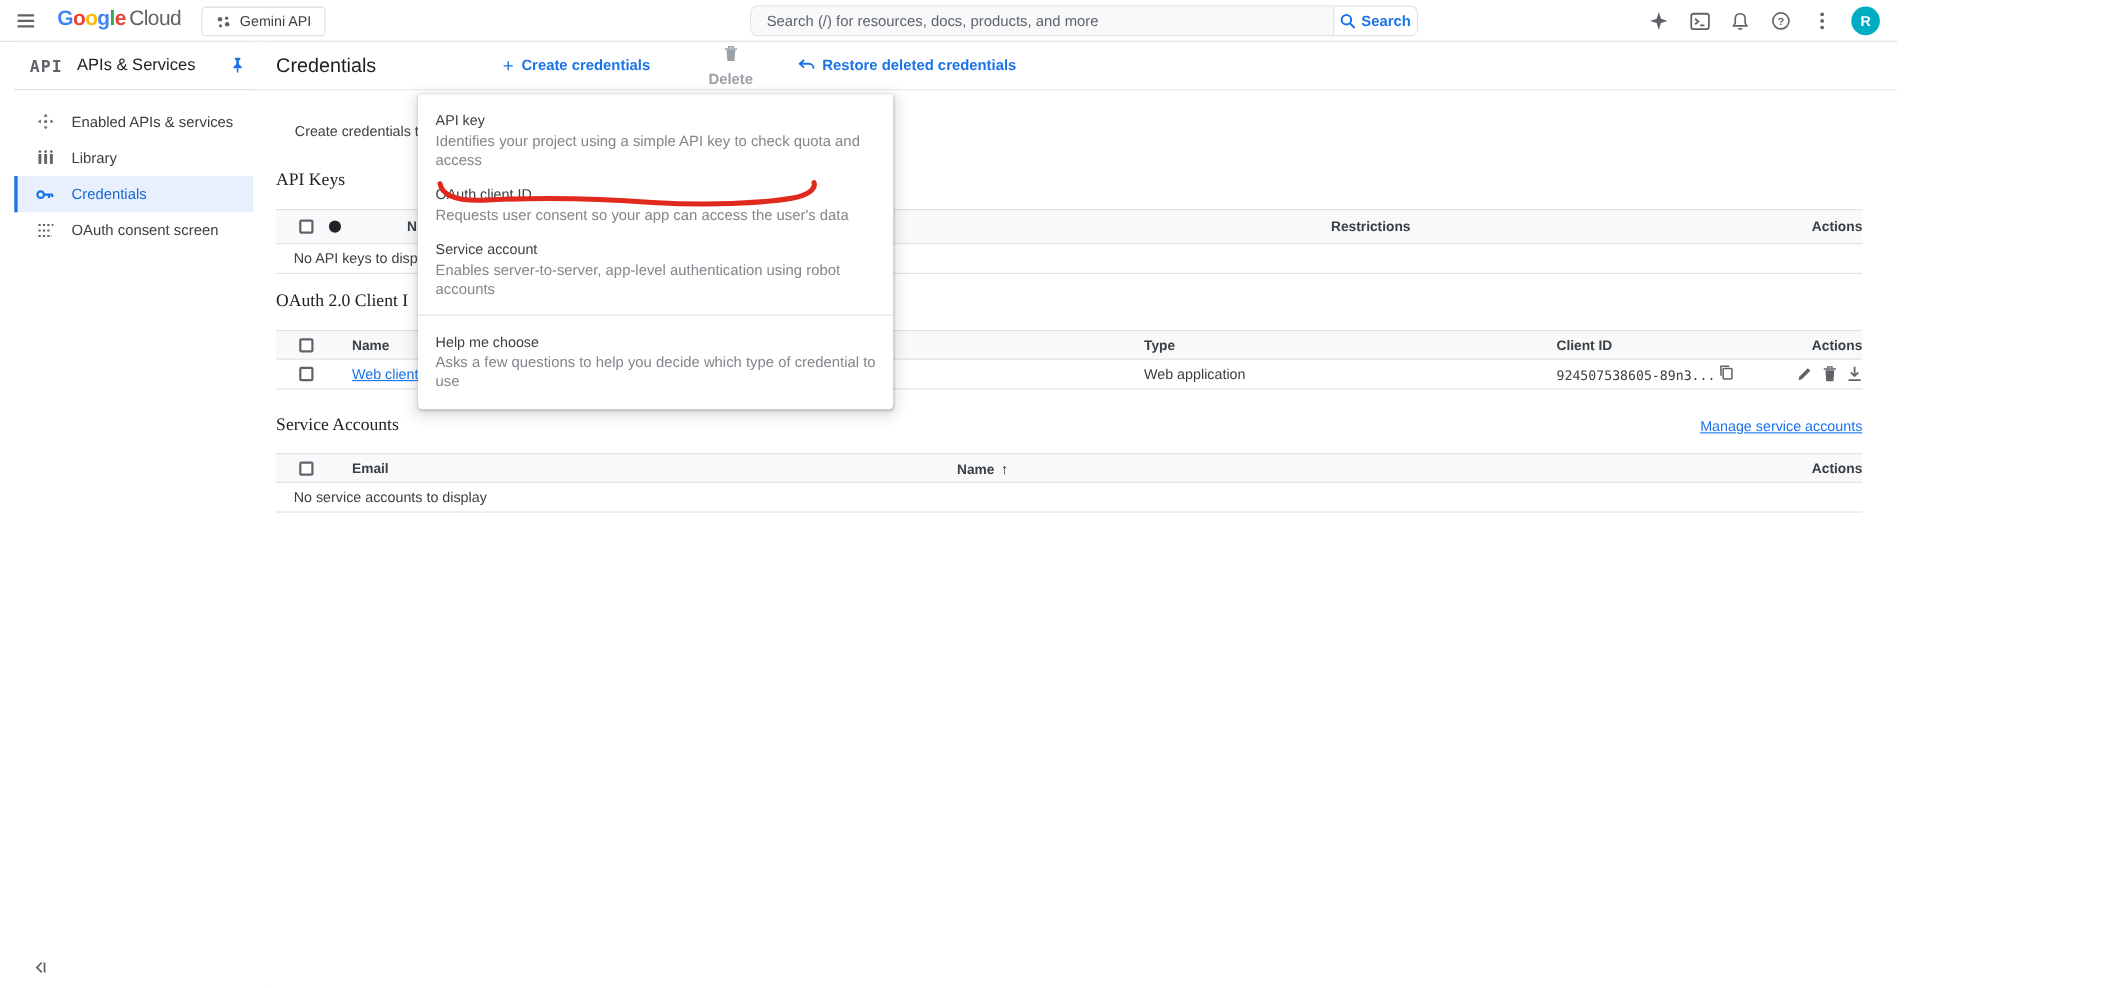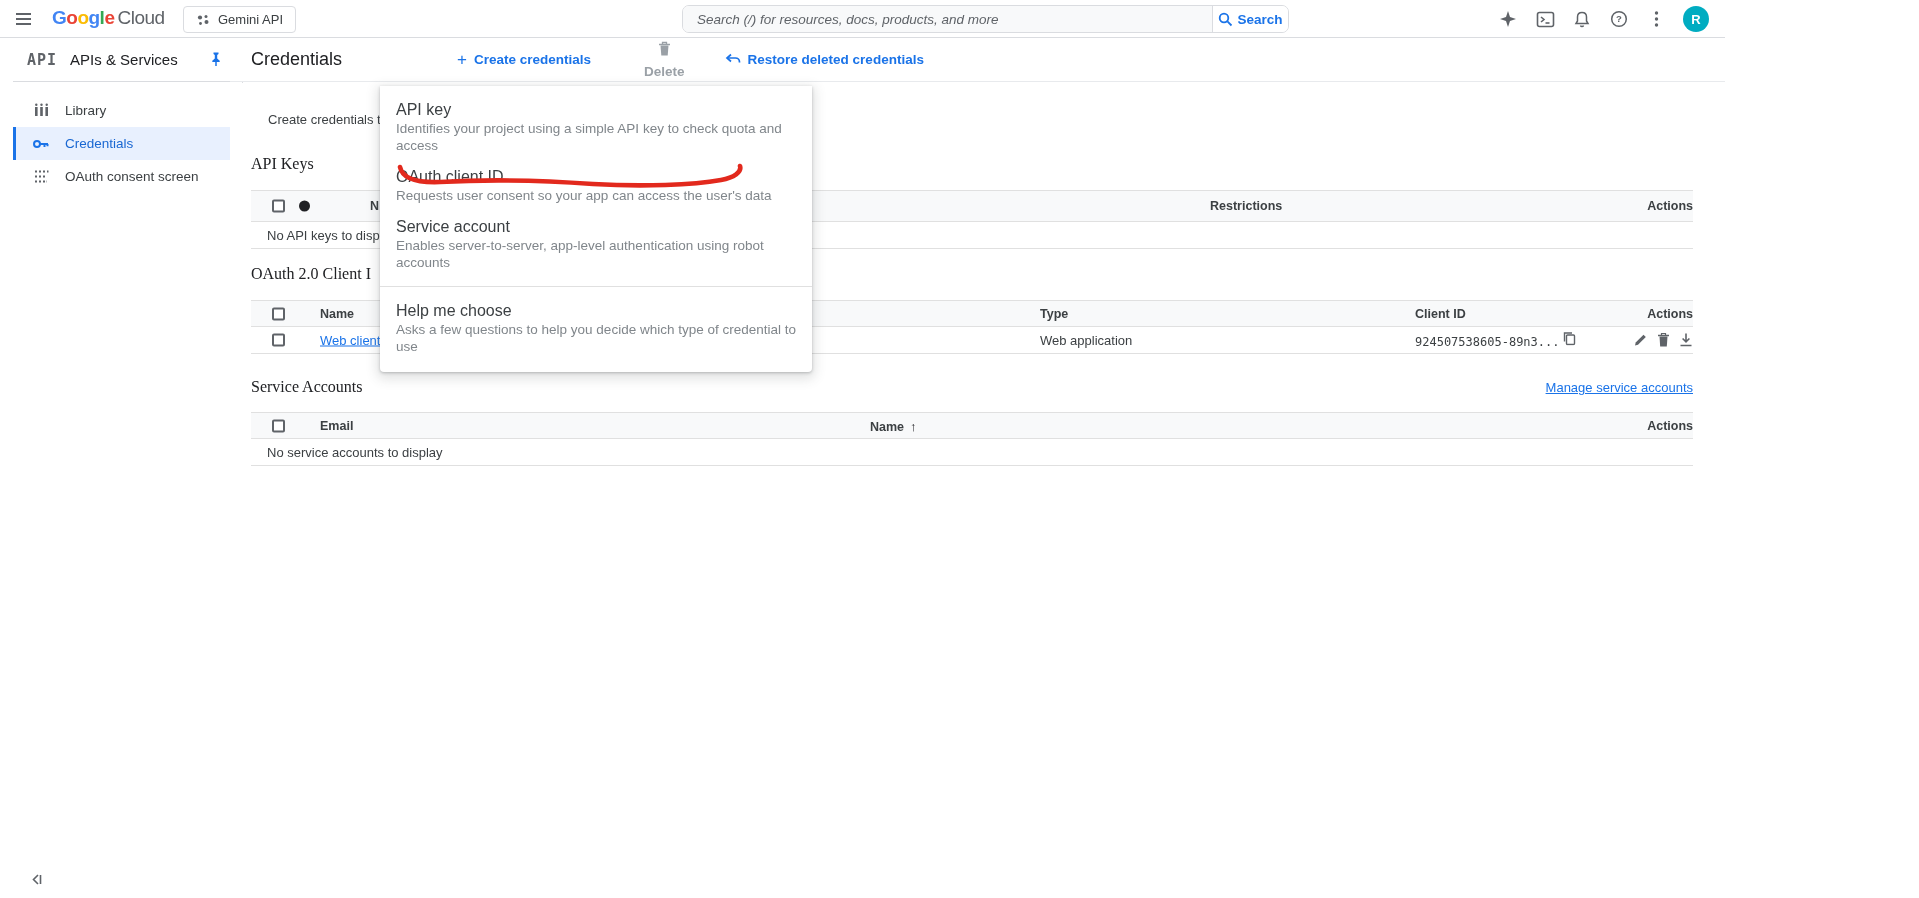--- a/index.html
+++ b/index.html
@@ -14,21 +14,21 @@
   .hamburger { position:absolute; left:14px; top:9px; width:20px; height:20px; cursor:pointer; }
   .logo { position:absolute; left:52px; top:7px; font-size:19px; font-weight:bold; letter-spacing:-.5px; }
   .logo .cloud { color:#5f6368; font-weight:normal; margin-left:3px; }
   .l-b{color:#4285f4}.l-r{color:#ea4335}.l-y{color:#fbbc04}.l-g{color:#34a853}
   .projsel { position:absolute; left:183px; top:6px; height:27px; border:1px solid #dadce0;
     border-radius:4px; display:flex; align-items:center; padding:0 12px; gap:8px;
     font-size:13px; color:#3c4043; background:#fff; cursor:pointer; }
   .searchwrap { position:absolute; left:682px; top:5px; width:607px; height:28px;
     display:flex; border:1px solid #dadce0; border-radius:7px; overflow:hidden; }
   .searchinput { flex:1; border:none; outline:none; background:#f8f9fa; padding:0 14px;
-    font-size:13.5px; color:#0f766e; font-family:"Liberation Sans",sans-serif;font-style:italic; }
+    font-size:13.5px; color:#0f766e; font-family:"Liberation Sans",sans-serif; }
   .searchinput::placeholder { color:#5f6368; }
   .searchbtn { width:76px; background:#fff; border:none; border-left:1px solid #dadce0;
     display:flex; align-items:center; justify-content:center; gap:4px; cursor:pointer;
     color:#1a73e8; font-size:13.5px; font-weight:bold; font-family:"Liberation Sans",sans-serif; }
   .topicons { position:absolute; right:16px; top:0; height:38px; display:flex; align-items:center; gap:17px; }
   .ticon { width:20px; height:20px; display:flex; align-items:center; justify-content:center; cursor:pointer; }
   .avatar { width:26px; height:26px; border-radius:50%; background:#00acc1; color:#fff;
     font-size:13px; font-weight:bold; display:flex; align-items:center; justify-content:center; cursor:pointer; }
   
   .sidebar { position:absolute; top:38px; left:0; width:230px; bottom:0;
@@ -80,21 +80,21 @@
   .sortarrow { font-weight:bold; font-size:13px; margin-left:6px; color:#202124; }
   .rowicons { position:absolute; right:0; top:50%; transform:translateY(-50%);
     display:flex; gap:9px; align-items:center; }
   .rowicons span, .copybtn { cursor:pointer; display:inline-flex; }
   .manage { position:absolute; right:32px; top:297px; font-size:13px; }
   
   .menu { position:absolute; left:380px; top:86px; width:432px; background:#fff;
     border-radius:0 0 4px 4px; padding:8px 0 10px 0; z-index:20;
     box-shadow:0 1px 3px rgba(60,64,67,.3), 0 4px 12px 3px rgba(60,64,67,.15); }
   .mi { padding:7px 16px; cursor:pointer; }
-  .mi-title { font-size:16px; color:#3c4043; line-height:17px; }
+  .mi-title { font-size:13px; color:#3c4043; line-height:17px; }
   .mi-desc { font-size:13.5px; color:#80868b; line-height:17px; margin-top:2px; }
   .mi-div { height:1px; background:#e0e0e0; margin:8px 0; }
   
   .annot { position:absolute; left:388px; top:158px; z-index:30; pointer-events:none; }
   svg.sicon { display:block; }
 </style>
 </head>
 <body>
 
 <div class="screen">
@@ -170,20 +170,29 @@
       <span class="sb-badge">API</span>
       <span class="sb-title">APIs &amp; Services</span>
       <span class="sb-pin">
         <svg class="sicon" width="16" height="16" viewBox="0 0 16 16">
             <path d="M5.5 1.5h5v1.6l-1.3 1v3.4l2.5 2.2v1.4H4.3v-1.4l2.5-2.2V4.1l-1.3-1z" fill="#1a73e8"></path>
             <path d="M8 11v4" stroke="#1a73e8" stroke-width="1.5"></path>
           </svg>
       </span>
     </div>
     <div class="sb-nav">
+      <div class="sb-item">
+        <span class="sbicon">
+          <svg class="sicon" width="17" height="17" viewBox="0 0 17 17">
+              <path d="M8.5 1.5l1.8 2.6H6.7zM8.5 15.5l1.8-2.6H6.7zM1.5 8.5l2.6-1.8v3.6zM15.5 8.5l-2.6-1.8v3.6z" fill="#5f6368"></path>
+              <circle cx="8.5" cy="8.5" r="1.4" fill="#5f6368"></circle>
+            </svg>
+        </span>
+        <span>Enabled APIs &amp; services</span>
+      </div>
       <div class="sb-item">
         <span class="sbicon">
           <svg class="sicon" width="17" height="17" viewBox="0 0 17 17">
               <rect x="2" y="5" width="2.6" height="9" fill="#5f6368"></rect>
               <rect x="7.2" y="5" width="2.6" height="9" fill="#5f6368"></rect>
               <rect x="12.4" y="5" width="2.6" height="9" fill="#5f6368"></rect>
               <circle cx="3.3" cy="2.8" r="1.2" fill="#5f6368"></circle>
               <circle cx="8.5" cy="2.8" r="1.2" fill="#5f6368"></circle>
               <circle cx="13.7" cy="2.8" r="1.2" fill="#5f6368"></circle>
             </svg>

